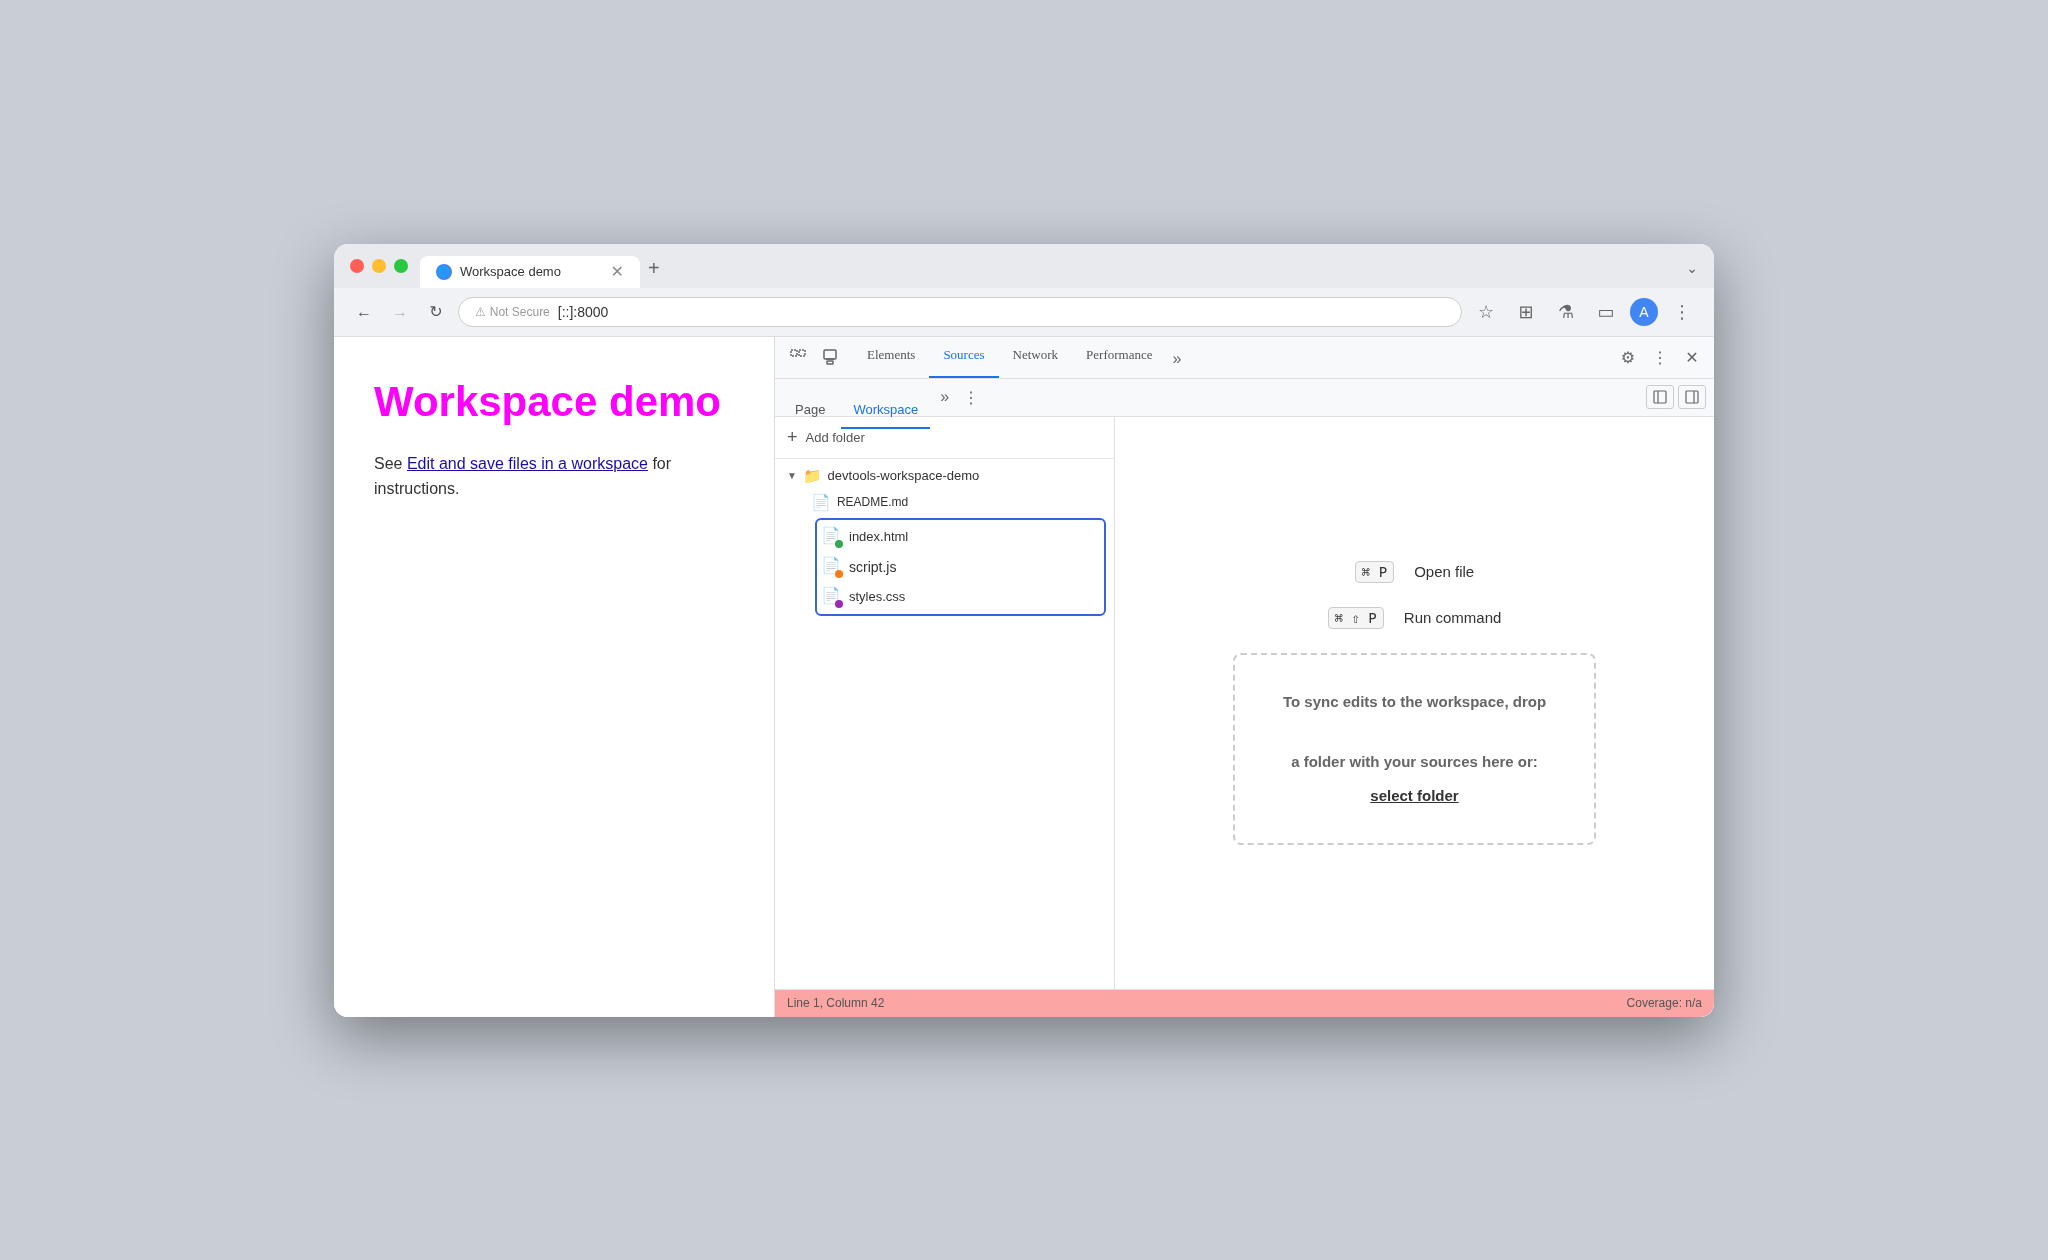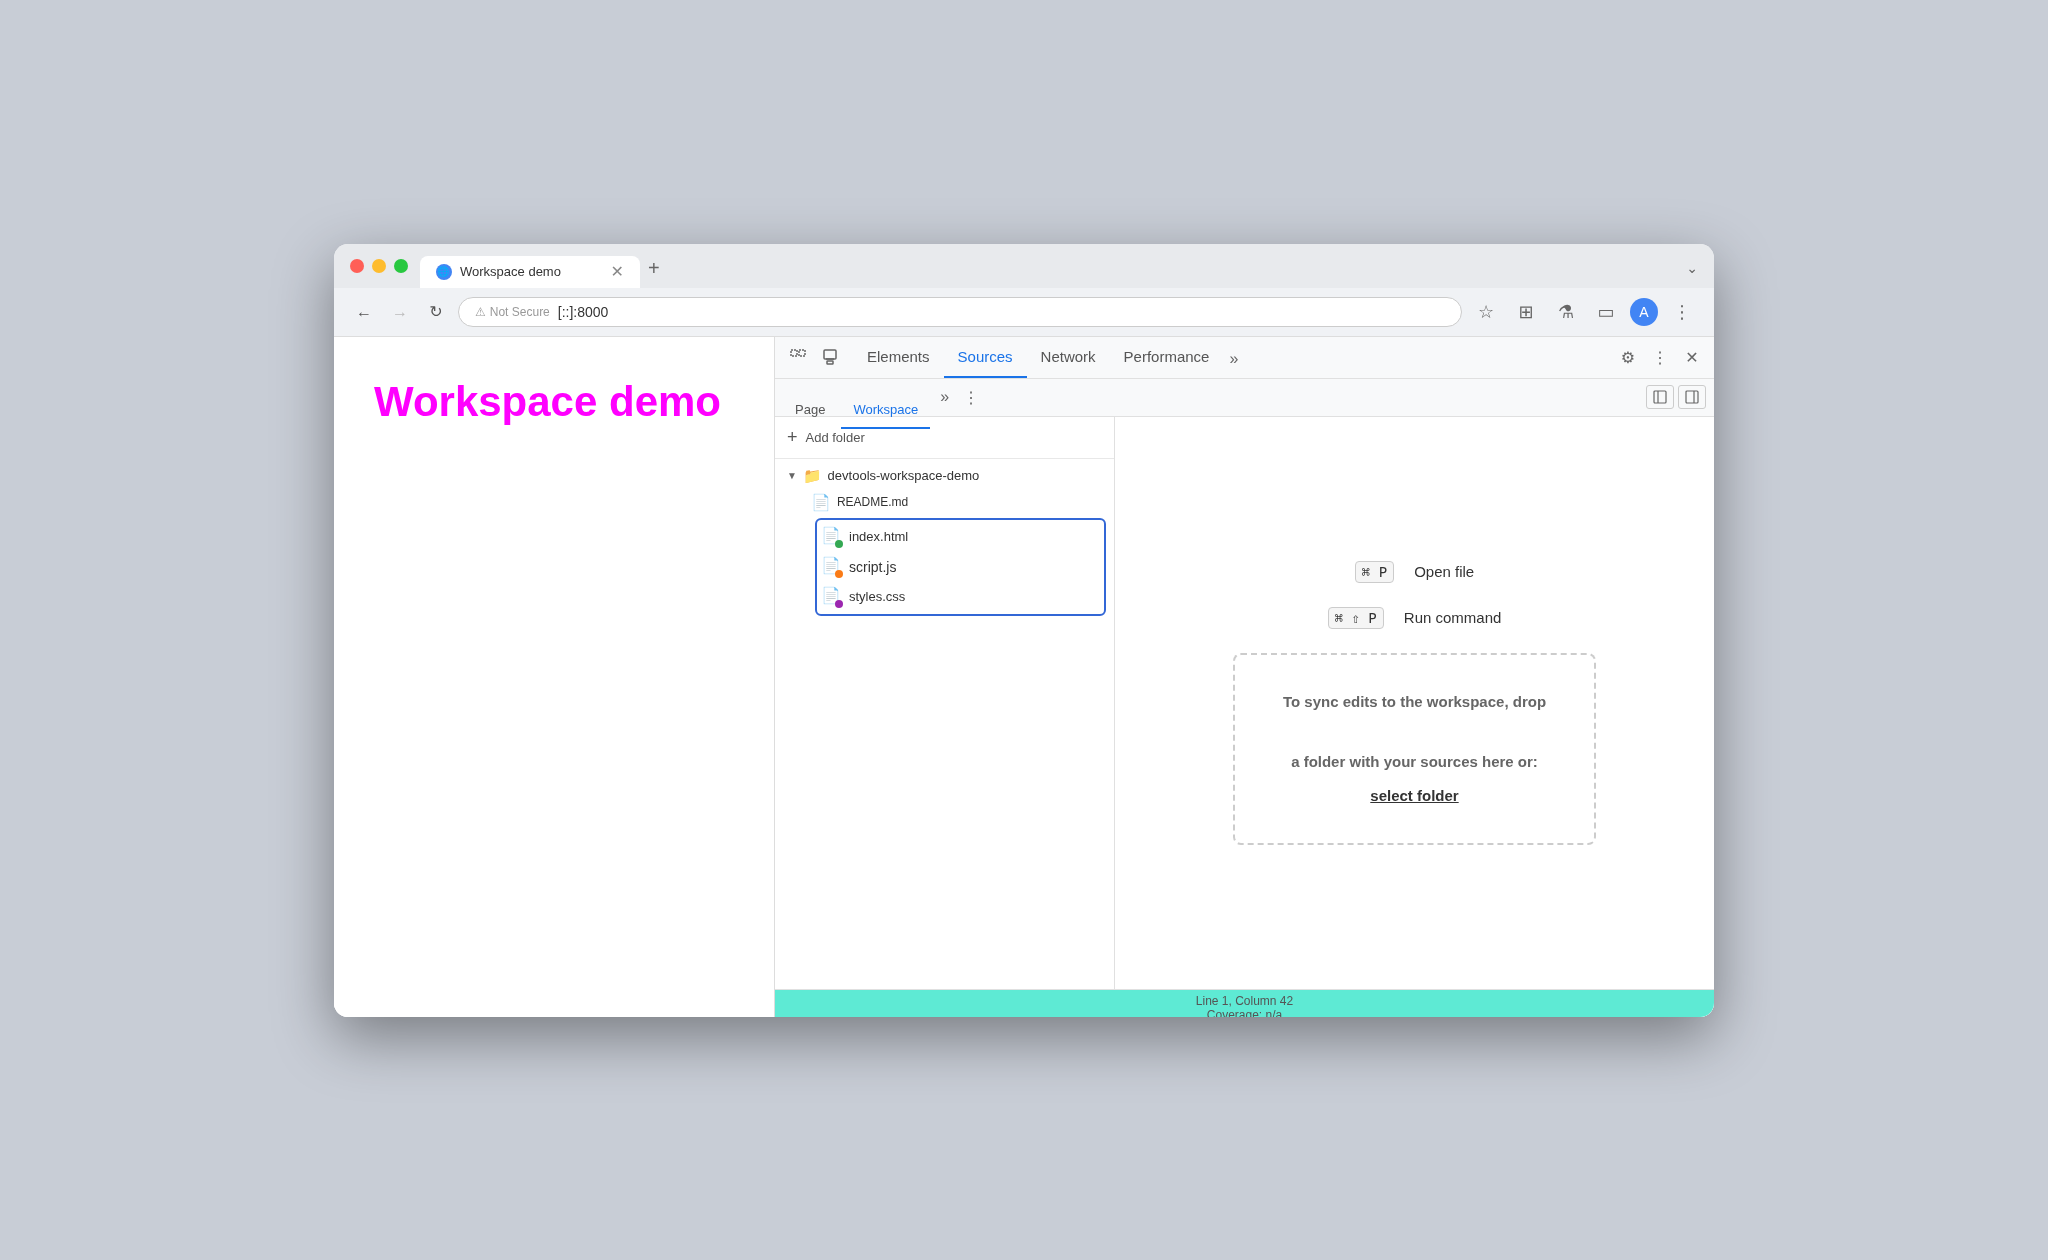--- a/index.html
+++ b/index.html
@@ -268,28 +268,28 @@
     .dt-tabs {
       display: flex;
       align-items: flex-end;
       gap: 0;
       flex: 1;
       height: 100%;
     }
 
     .dt-tab {
       padding: 10px 14px;
-      font-size: 15px;
+      font-size: 13px;
       color: #555;
       cursor: pointer;
       border-bottom: 2px solid transparent;
       white-space: nowrap;
       height: 100%;
       display: flex;
-      align-items: center;
+      font-family: Liberation Serif, serif;
     }
 
     .dt-tab.active {
       color: #1a73e8;
       border-bottom: 2px solid #1a73e8;
     }
 
     .dt-tab-more {
       padding: 10px 6px;
       color: #666;
@@ -516,30 +516,29 @@
       color: #333;
       text-decoration: underline;
       cursor: pointer;
       font-size: 15px;
       display: block;
       margin-top: 4px;
     }
 
     
     .devtools-statusbar {
-      background: #5eead4;
+      background: #fca5a5;
       border-top: 1px solid #e0e0e0;
       padding: 4px 12px;
       display: flex;
       align-items: center;
       justify-content: space-between;
       font-size: 12px;
       color: #555;
       height: 28px;
-      flex-direction: column;
     }
   </style>
 </head>
 <body>
 
 <div class="browser-window">
 
   <div class="title-bar">
     <div class="traffic-lights">
       <div class="tl tl-red"></div>
@@ -577,20 +576,23 @@
       <button class="toolbar-icon-btn">▭</button>
       <div class="profile-icon">A</div>
       <button class="toolbar-icon-btn">⋮</button>
     </div>
   </div>
 
   <div class="main-content">
 
     <div class="page-content">
       <h1 class="page-title">Workspace demo</h1>
+      <p class="page-link-text">
+        <span>See </span><a class="page-link">Edit and save files in a workspace</a><span> for instructions.</span>
+      </p>
     </div>
 
     <div class="devtools-panel">
 
       <div class="devtools-topbar">
         <div class="devtools-tools">
           <button class="dt-icon-btn">
             <svg width="16" height="16" viewBox="0 0 16 16" fill="none">
               <rect x="1" y="1" width="6" height="6" stroke="#666" stroke-width="1.5" fill="none" stroke-dasharray="2,1"></rect>
               <rect x="9" y="1" width="6" height="6" stroke="#666" stroke-width="1.5" fill="none" stroke-dasharray="2,1"></rect>

